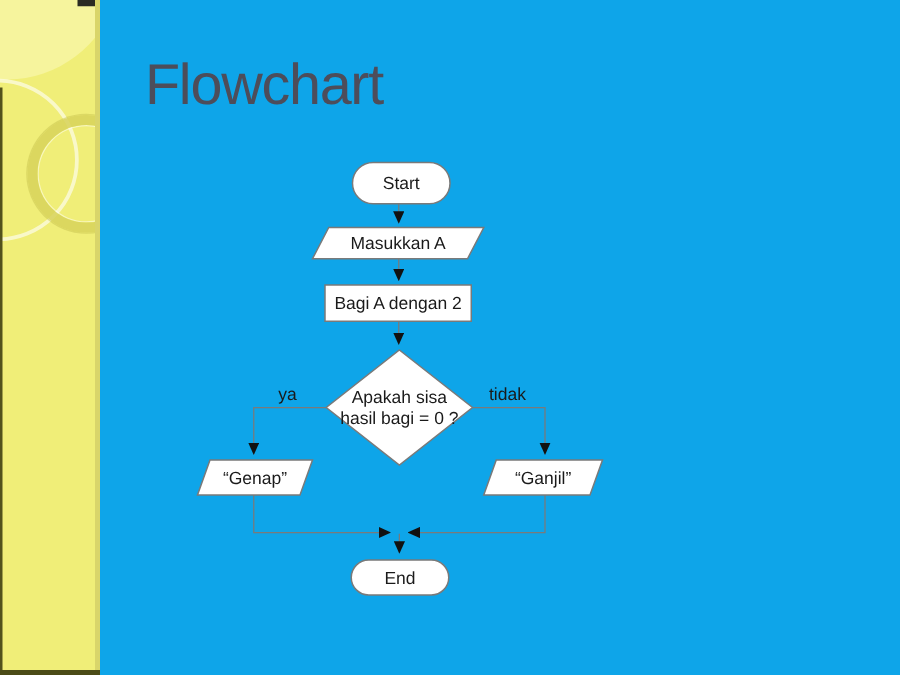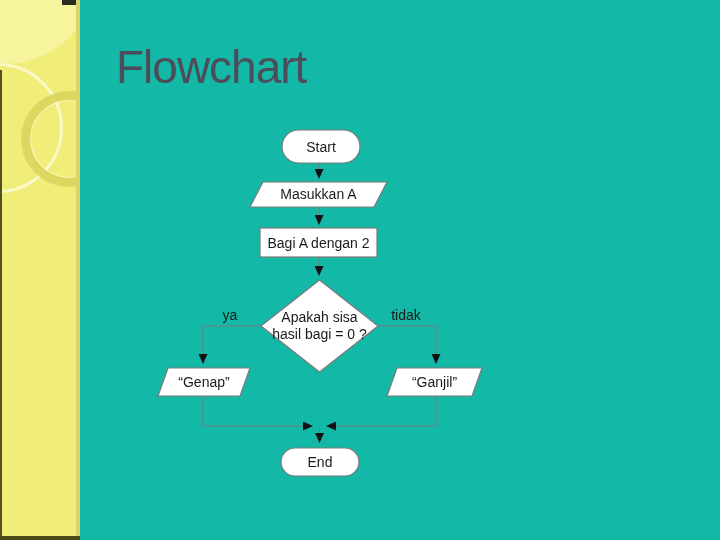--- a/index.html
+++ b/index.html
@@ -1,16 +1,16 @@
 <!DOCTYPE html>
 <html><head>
 <meta charset="utf-8">
 <style>
   html,body{margin:0;padding:0;background:#fff;}
-  .slide{position:relative;width:720px;height:540px;background:#14b8a6;overflow:hidden;
+  .slide{position:relative;width:720px;height:540px;background:#0ea5e9;overflow:hidden;
          font-family:"Liberation Sans",sans-serif;}
 
   
   .sidebar{position:absolute;left:0;top:0;width:80px;height:540px;background:#f0ee78;overflow:hidden;}
   .leaf{position:absolute;left:-55px;top:-60px;width:150px;height:120px;background:#f6f49d;
         border-radius:50%;transform:rotate(-28deg);}
   .circle-outline{position:absolute;left:-67px;top:63px;width:124px;height:124px;border-radius:50%;
         border:3px solid rgba(255,255,255,0.6);}
   .ring{position:absolute;left:22px;top:92px;width:78px;height:78px;border-radius:50%;
         border:8px solid rgba(215,210,90,0.85);box-shadow:0 0 0 1px rgba(200,195,80,0.5), inset 0 0 0 1px rgba(255,255,255,0.5);}

